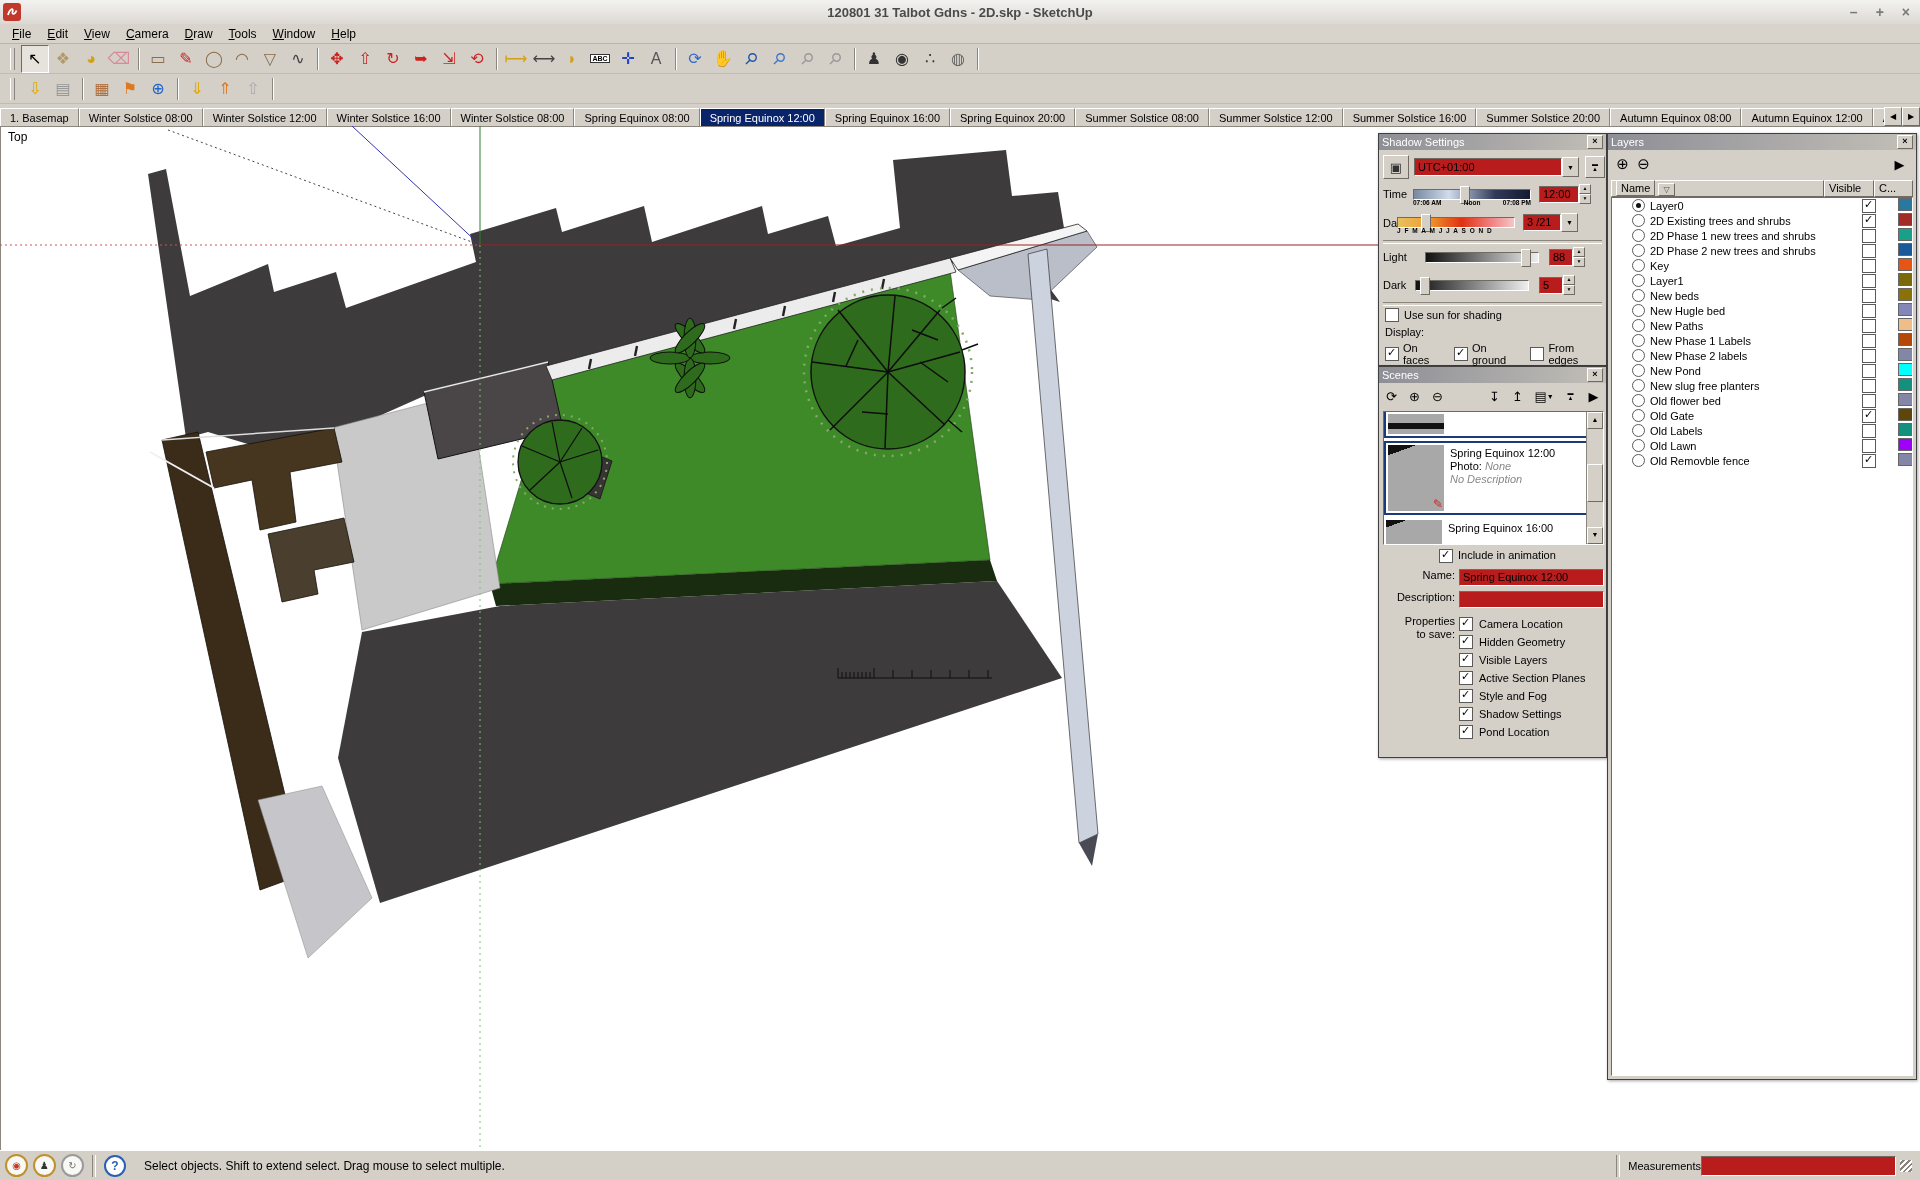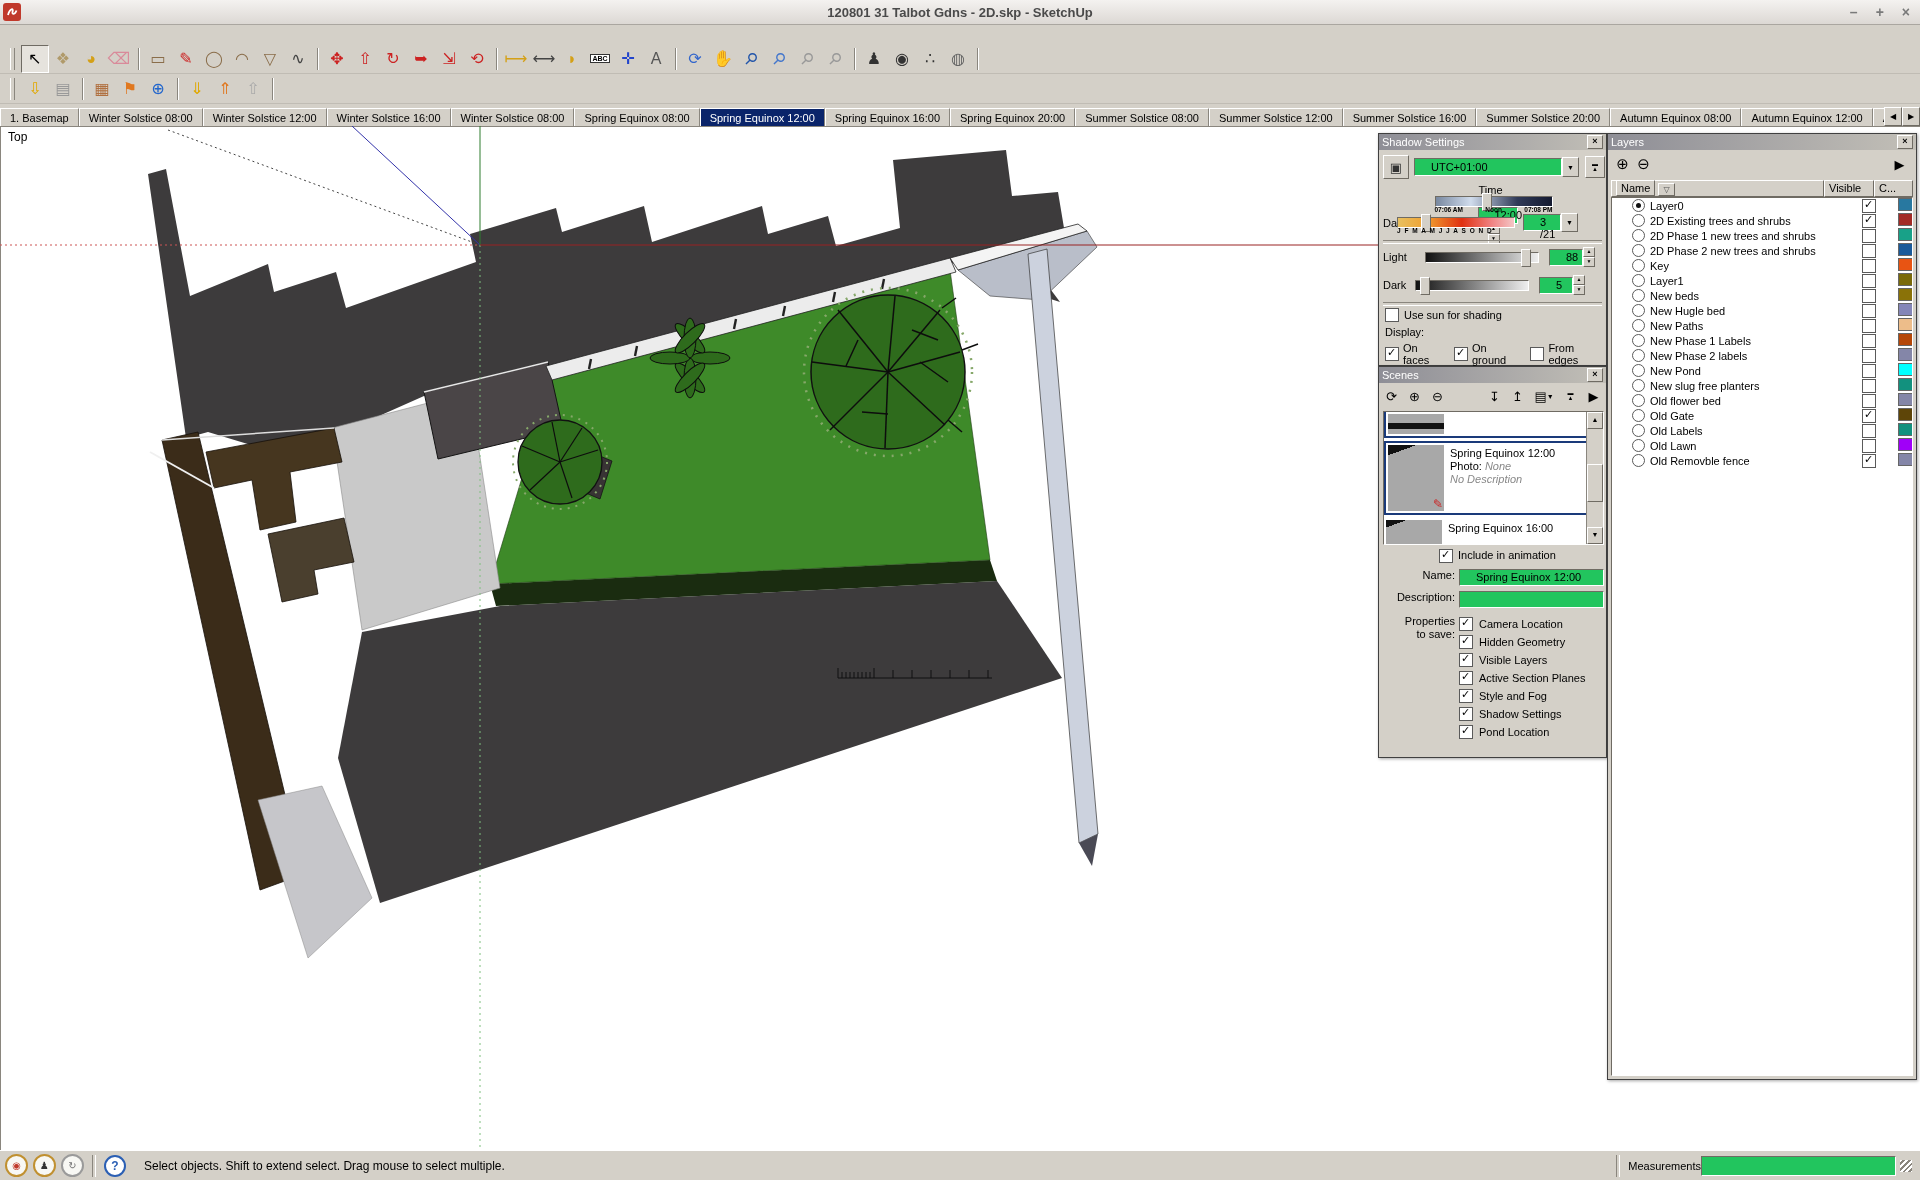--- a/index.html
+++ b/index.html
@@ -60,22 +60,22 @@
   .pclose{width:14px;height:12px;background:#d4d0c8;border:1px solid;
     border-color:#fff #6f6b63 #6f6b63 #fff;color:#000;font-size:9px;line-height:10px;
     text-align:center;font-weight:bold;}
   .cb{width:12px;height:12px;background:#fff;border:1px solid #5a5a5a;display:inline-block;
     position:relative;vertical-align:-2px;flex:0 0 auto;}
   .cb.checked::after{content:"✓";position:absolute;left:1px;top:-2px;font-size:11px;font-weight:bold;}
   .radio{width:11px;height:11px;border:1px solid #5a5a5a;border-radius:50%;background:#fff;
     display:inline-block;position:relative;flex:0 0 auto;}
   .radio.on::after{content:"";position:absolute;left:3px;top:3px;width:5px;height:5px;
     border-radius:50%;background:#111;}
-  .inbox{background:#22c55e;border:1px solid;border-color:#6f6b63 #fff #fff #6f6b63;
-    font-size:11px;padding:1px 16px;box-sizing:border-box;}
+  .inbox{background:#b91c1c;border:1px solid;border-color:#6f6b63 #fff #fff #6f6b63;
+    font-size:11px;padding:1px 3px;box-sizing:border-box;}
   .spin{display:inline-flex;flex-direction:column;width:12px;}
   .spin span{height:8px;background:#d4d0c8;border:1px solid;border-color:#fff #6f6b63 #6f6b63 #fff;
     font-size:5px;line-height:6px;text-align:center;}
   .dbtn{width:15px;background:#d4d0c8;border:1px solid;border-color:#fff #6f6b63 #6f6b63 #fff;
     font-size:7px;display:flex;align-items:center;justify-content:center;}
   .track{height:9px;border:1px solid;border-color:#6f6b63 #fff #fff #6f6b63;position:relative;}
   .thumb{position:absolute;top:-4px;width:8px;height:16px;background:#d4d0c8;border:1px solid;
     border-color:#fff #6f6b63 #6f6b63 #fff;}
   .srow{position:absolute;display:flex;align-items:center;}
   .slabel{font-size:11px;}
@@ -136,20 +136,30 @@
         </svg>
     </span>
     <span class="tb-title">120801 31 Talbot Gdns - 2D.skp - SketchUp</span>
     <span class="tb-controls">
       <span>–</span>
       <span>+</span>
       <span>×</span>
     </span>
   </div>
 
+  <div class="menubar">
+      <span class="mitem"><u>F</u>ile</span>
+      <span class="mitem"><u>E</u>dit</span>
+      <span class="mitem"><u>V</u>iew</span>
+      <span class="mitem"><u>C</u>amera</span>
+      <span class="mitem"><u>D</u>raw</span>
+      <span class="mitem"><u>T</u>ools</span>
+      <span class="mitem"><u>W</u>indow</span>
+      <span class="mitem"><u>H</u>elp</span>
+    </div>
 
   <div class="toolbar tbr1">
       <span class="t pressed">
     <span class="g" style="color: rgb(0, 0, 0);">↖</span>
   </span>
       <span class="t">
     <span class="g" style="color: rgb(176, 154, 106);">❖</span>
   </span>
       <span class="t">
     <span class="g" style="color: rgb(212, 160, 23);">◕</span>
@@ -456,21 +466,21 @@
           <span style="flex:1;">UTC+01:00</span>
         </span>
         <span class="dbtn" style="height:18px;">▼</span>
         <span class="t" style="width:18px;height:20px;margin-left:6px;border-color:#fff #6f6b63 #6f6b63 #fff;border-style:solid;border-width:1px;">
           <span class="collapse-glyph">
               <span>▬</span>
               <span>▲</span>
             </span>
         </span>
       </div>
-      <div class="srow" style="left:4px;top:50px;width:221px;flex-direction:column;">
+      <div class="srow" style="left:4px;top:50px;width:221px;">
         <span class="slabel" style="width:30px;">Time</span>
         <span style="position:relative;width:118px;">
           <span class="track" style="display:block;background:linear-gradient(90deg,#7888a0,#d0dcec 30%,#303a58 70%,#141a30);">
             <span class="thumb" style="left:40%;"></span>
           </span>
           <span style="position:absolute;left:0;right:0;top:10px;display:flex;justify-content:space-between;font-size:6.5px;font-weight:bold;">
             <span>07:06 AM</span>
             <span>Noon</span>
             <span>07:08 PM</span>
           </span>

